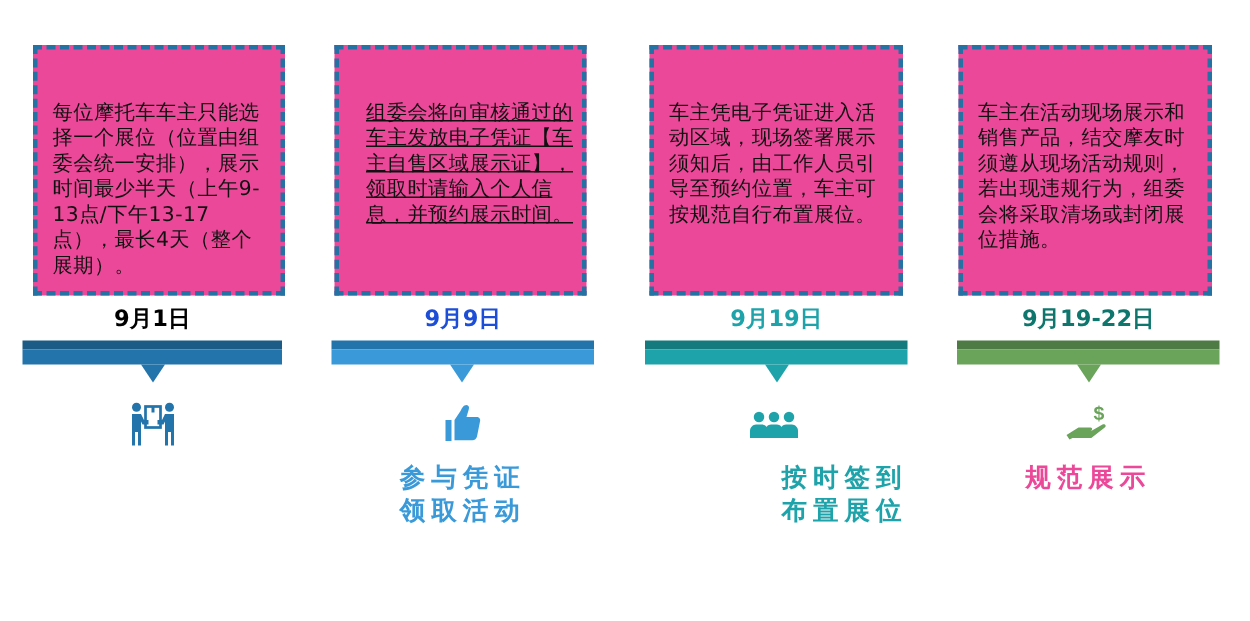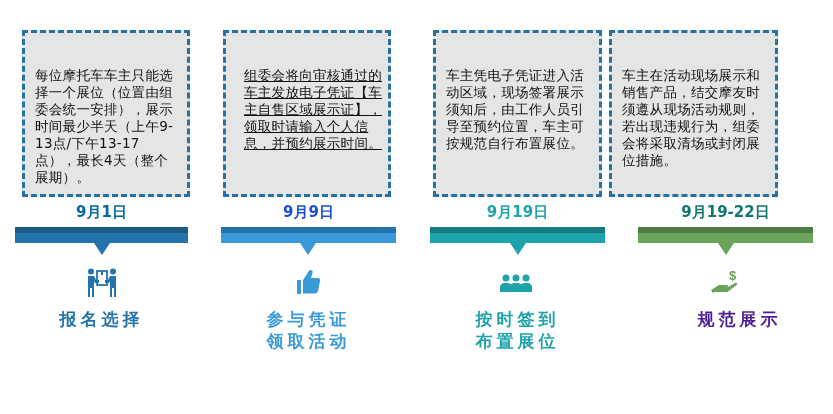--- a/index.html
+++ b/index.html
@@ -1,59 +1,58 @@
 <!DOCTYPE html>
 <html><head>
 <meta charset="utf-8">
 <style>
   html, body { margin:0; padding:0; background:#ffffff; }
   body { width:833px; height:414px; position:relative; overflow:hidden;
          font-family:"DejaVu Sans", "Liberation Sans", sans-serif; }
   .box { position:absolute; top:30px; height:167px; box-sizing:border-box;
-         border:3px dashed #2471A3; background:#e5e5e5; }
+         border:3px dashed #2471A3; background:#ec4899; }
   .box-text { position:absolute; left:10px; right:6px; top:34px;
               font-size:13.5px; line-height:17px; color:#111; letter-spacing:0.3px;
               word-break:break-all; }
   .date { position:absolute; top:203px; text-align:center; font-weight:bold; font-size:15px; }
   .bar { position:absolute; top:227px; height:16px; }
   .bar .top { position:absolute; left:0; right:0; top:0; height:6px; }
   .bar .main { position:absolute; left:0; right:0; top:6px; height:10px; }
   .tri { position:absolute; top:243px; width:0; height:0;
          border-left:8px solid transparent; border-right:8px solid transparent;
          border-top:12px solid #000; }
   .icon { position:absolute; top:268px; width:32px; height:30px; }
   .label { position:absolute; top:308px; text-align:center; font-weight:bold;
            font-size:17px; line-height:22px; letter-spacing:4px; }
 </style>
 </head>
 <body>
 
 <div class="box" style="left:22px; width:168px;">
   <div class="box-text">每位摩托车车主只能选择一个展位（位置由组委会统一安排），展示时间最少半天（上午9-13点/下午13-17点），最长4天（整个展期）。</div>
 </div>
-<div class="date" style="left:15px; width:173px; color:#0369a1;">9月1日</div>
+<div class="date" style="left:15px; width:173px; color:#000000;">9月1日</div>
 <div class="bar" style="left:15px; width:173px;">
   <div class="top" style="background:#1B5B85;"></div>
   <div class="main" style="background:#2274AB;"></div>
 </div>
 <div class="tri" style="left:94px; border-top-color:#2274AB;"></div>
 <div class="icon" style="left:86px;">
   <svg width="32" height="30" viewBox="0 0 32 30">
     <g fill="#2274AB">
       <circle cx="5" cy="3.5" r="3"></circle>
       <path d="M2 8h6l2 4h3v3H9l-1-2v16H6v-9H4v9H2z"></path>
       <circle cx="27" cy="3.5" r="3"></circle>
       <path d="M30 8h-6l-2 4h-3v3h4l1-2v16h2v-9h2v9h2z"></path>
       <rect x="11" y="3" width="10" height="14" fill="none" stroke="#2274AB" stroke-width="1.8"></rect>
       <rect x="15" y="3" width="2" height="4"></rect>
     </g>
   </svg>
 </div>
 <div class="label" style="left:15px; width:173px; color:#2274AB;">
-  <div>报名选择</div>
 </div>
 
 <div class="box" style="left:223px; width:168px;">
   <div class="box-text" style="left:18px;text-decoration:underline;">组委会将向审核通过的车主发放电子凭证【车主自售区域展示证】，领取时请输入个人信息，并预约展示时间。</div>
 </div>
 <div class="date" style="left:221px; width:175px; color:#1d4ed8;">9月9日</div>
 <div class="bar" style="left:221px; width:175px;">
   <div class="top" style="background:#2274AB;"></div>
   <div class="main" style="background:#3A9AD9;"></div>
 </div>
@@ -85,37 +84,37 @@
     <g fill="#1FA3AA">
       <circle cx="6" cy="10" r="3.5"></circle>
       <circle cx="16" cy="10" r="3.5"></circle>
       <circle cx="26" cy="10" r="3.5"></circle>
       <path d="M0 24v-5c0-2 2-4 4-4h4c2 0 4 2 4 4v5z"></path>
       <path d="M10 24v-5c0-2 2-4 4-4h4c2 0 4 2 4 4v5z"></path>
       <path d="M20 24v-5c0-2 2-4 4-4h4c2 0 4 2 4 4v5z"></path>
     </g>
   </svg>
 </div>
-<div class="label" style="left:430px; width:175px; color:#1FA3AA;">
+<div class="label" style="left:430px; width:175px; color:#1FA3AA;text-align:right;">
   <div>按时签到</div>
   <div>布置展位</div>
 </div>
 
-<div class="box" style="left:609px; width:169px;">
+<div class="box" style="left:639px; width:169px;">
   <div class="box-text">车主在活动现场展示和销售产品，结交摩友时须遵从现场活动规则，若出现违规行为，组委会将采取清场或封闭展位措施。</div>
 </div>
 <div class="date" style="left:638px; width:175px; color:#0f766e;">9月19-22日</div>
 <div class="bar" style="left:638px; width:175px;">
   <div class="top" style="background:#4E7A43;"></div>
   <div class="main" style="background:#6AA35A;"></div>
 </div>
 <div class="tri" style="left:718px; border-top-color:#6AA35A;"></div>
 <div class="icon" style="left:709px;">
   <svg width="32" height="30" viewBox="0 0 32 30">
     <g fill="#6AA35A">
       <text x="20" y="12" font-size="13" font-weight="bold" font-family="Liberation Sans, sans-serif" fill="#6AA35A">$</text>
       <path d="M2 22l8-5h8c1.5 0 1.5 2 0 2h-6h7l7-4c1.5-.8 3 .8 1.5 2l-9 7H6l-2 1z"></path>
     </g>
   </svg>
 </div>
-<div class="label" style="left:652px; width:175px; color:#4c1d95;">
+<div class="label" style="left:638px; width:175px; color:#ec4899;">
   <div>规范展示</div>
 </div>
 
 </body></html>

